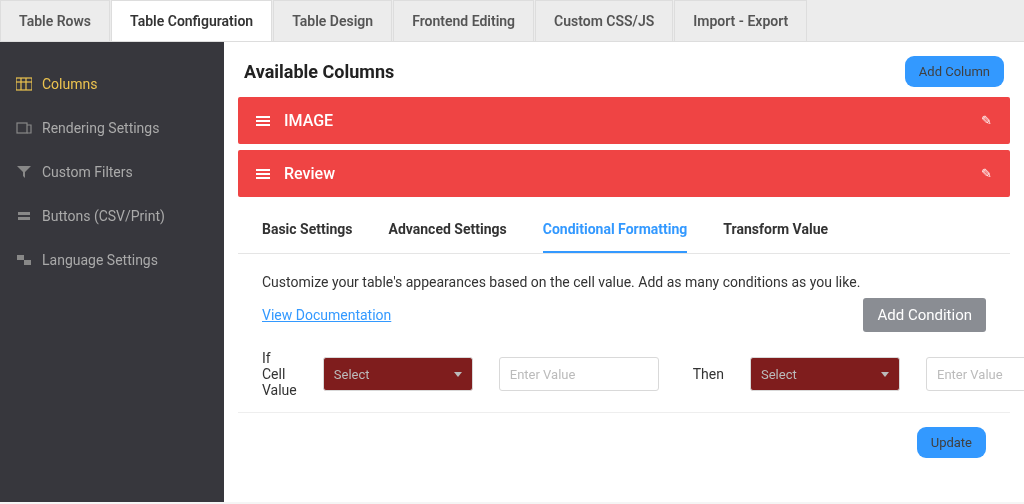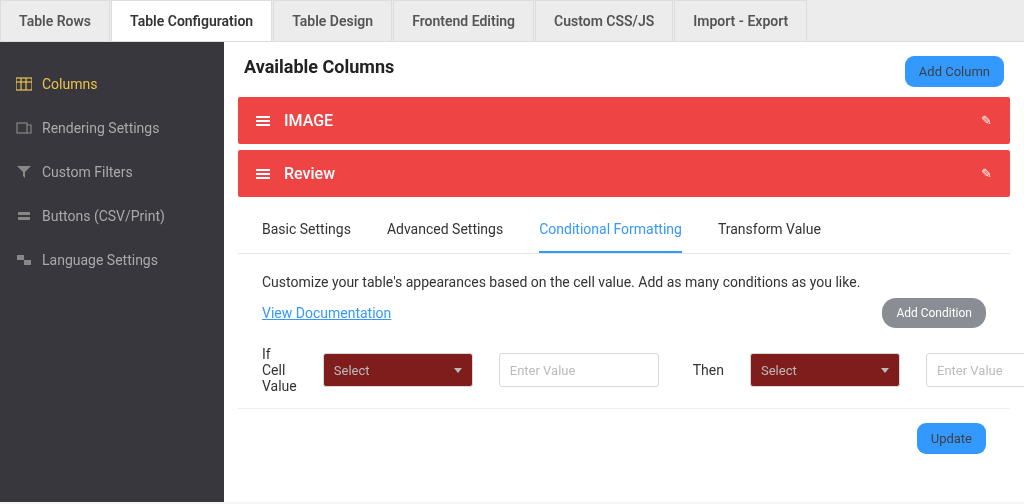--- a/index.html
+++ b/index.html
@@ -7,35 +7,35 @@
 .tabs{display:flex;background:#ececec;border-bottom:1px solid #ddd;padding:0}
 .tab{padding:12px 18px;font-size:14px;font-weight:600;color:#555;background:#ececec;border:1px solid #ddd;border-bottom:none;cursor:pointer;margin-right:1px}
 .tab.active{background:#fff;color:#333}
 .main{display:flex;height:calc(100% - 44px)}
 .sidebar{width:224px;background:#37373d;color:#ccc;padding-top:20px}
 .side-item{display:flex;align-items:center;padding:14px 16px;font-size:14px;color:#aaa;cursor:pointer;gap:10px}
 .side-item.active{color:#ecc34f}
 .side-icon{width:16px;height:16px;display:inline-flex;align-items:center;justify-content:center;flex-shrink:0}
 .content{flex:1;background:#fff;overflow-y:auto}
 .section-title{font-size:17px;font-weight:700;padding:16px 20px 10px;background:#f7fbff;border-bottom:1px solid #eee}
-.avail-row{display:flex;justify-content:space-between;padding:14px 20px 10px}
+.avail-row{display:flex;align-items:center;justify-content:space-between;padding:14px 20px 10px}
 .avail-title{font-size:18px;font-weight:700;color:#222}
 .btn-primary{background:#3399ff;color:#404040;border:none;padding:8px 14px;font-size:13px;border-radius:9px;cursor:pointer}
 .col-header{background:#ef4444;color:#fff;display:flex;align-items:center;justify-content:space-between;padding:14px 18px;margin:0 14px 6px;border-radius:2px}
 .col-header-left{display:flex;align-items:center;gap:14px;font-size:16px;font-weight:500}
 .hamburger{display:flex;flex-direction:column;gap:2px}
 .hamburger span{width:14px;height:2px;background:#fff;display:block}
 .edit-icon{color:#fff;font-size:13px}
 .panel{background:#fff;margin:0 14px 12px;border-radius:2px}
 .inner-tabs{display:flex;border-bottom:1px solid #e5e5e5;padding:0 24px;gap:36px}
-.inner-tab{padding:18px 0 14px;font-size:14px;font-weight:400;color:#333;cursor:pointer;border-bottom:2px solid transparent}
+.inner-tab{padding:18px 0 14px;font-size:14px;font-weight:700;color:#333;cursor:pointer;border-bottom:2px solid transparent}
 .inner-tab.active{color:#3399ff;border-bottom-color:#3399ff}
 .desc-row{padding:20px 24px 12px;display:flex;align-items:center;gap:8px;font-size:14px;color:#333;flex-wrap:wrap}
 .desc-row a{color:#3399ff;text-decoration:underline}
-.btn-gray{background:#8a8d93;color:#fff;border:none;padding:8px 14px;font-size:12px;border-radius:14px;cursor:pointer}
+.btn-gray{background:#8a8d93;color:#fff;border:none;padding:8px 14px;font-size:15px;border-radius:3px;cursor:pointer}
 .cond-row{display:flex;align-items:center;padding:6px 24px 14px;gap:26px;font-size:14px;color:#333;border-bottom:1px solid #eee}
 .sel{height:34px;border:1px solid #d9d9d9;border-radius:3px;padding:0 28px 0 10px;font-size:13px;color:#bbb;background:#7f1d1d;min-width:150px;position:relative;display:flex;align-items:center;cursor:pointer}
 .sel::after{content:"";position:absolute;right:10px;top:14px;border-left:4px solid transparent;border-right:4px solid transparent;border-top:5px solid #bbb}
 .inp{height:34px;border:1px solid #d9d9d9;border-radius:3px;padding:0 10px;font-size:13px;min-width:160px}
 .inp::placeholder{color:#bbb}
 .btn-remove{background:#f08080;color:#fff;border:none;width:34px;height:34px;border-radius:3px;font-size:18px;cursor:pointer;display:flex;align-items:center;justify-content:center}
 .update-row{display:flex;justify-content:flex-end;padding:14px 24px}
 </style>
 </head>
 <body>

